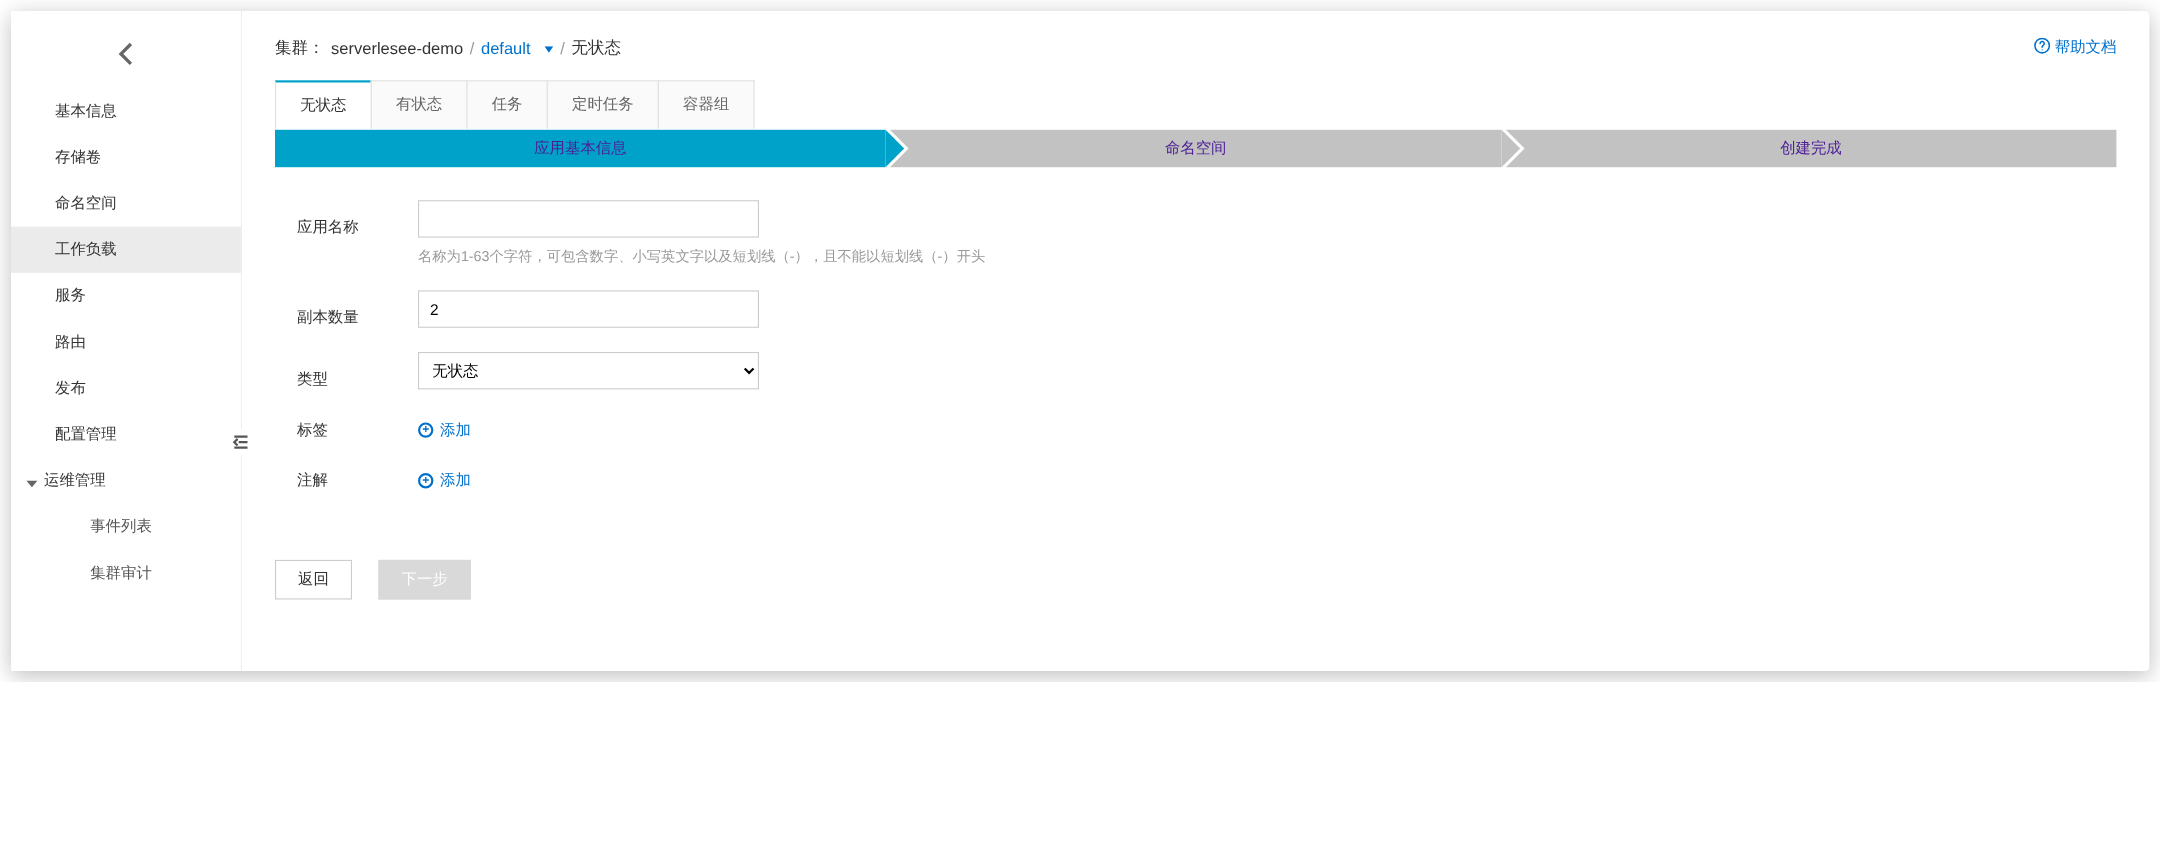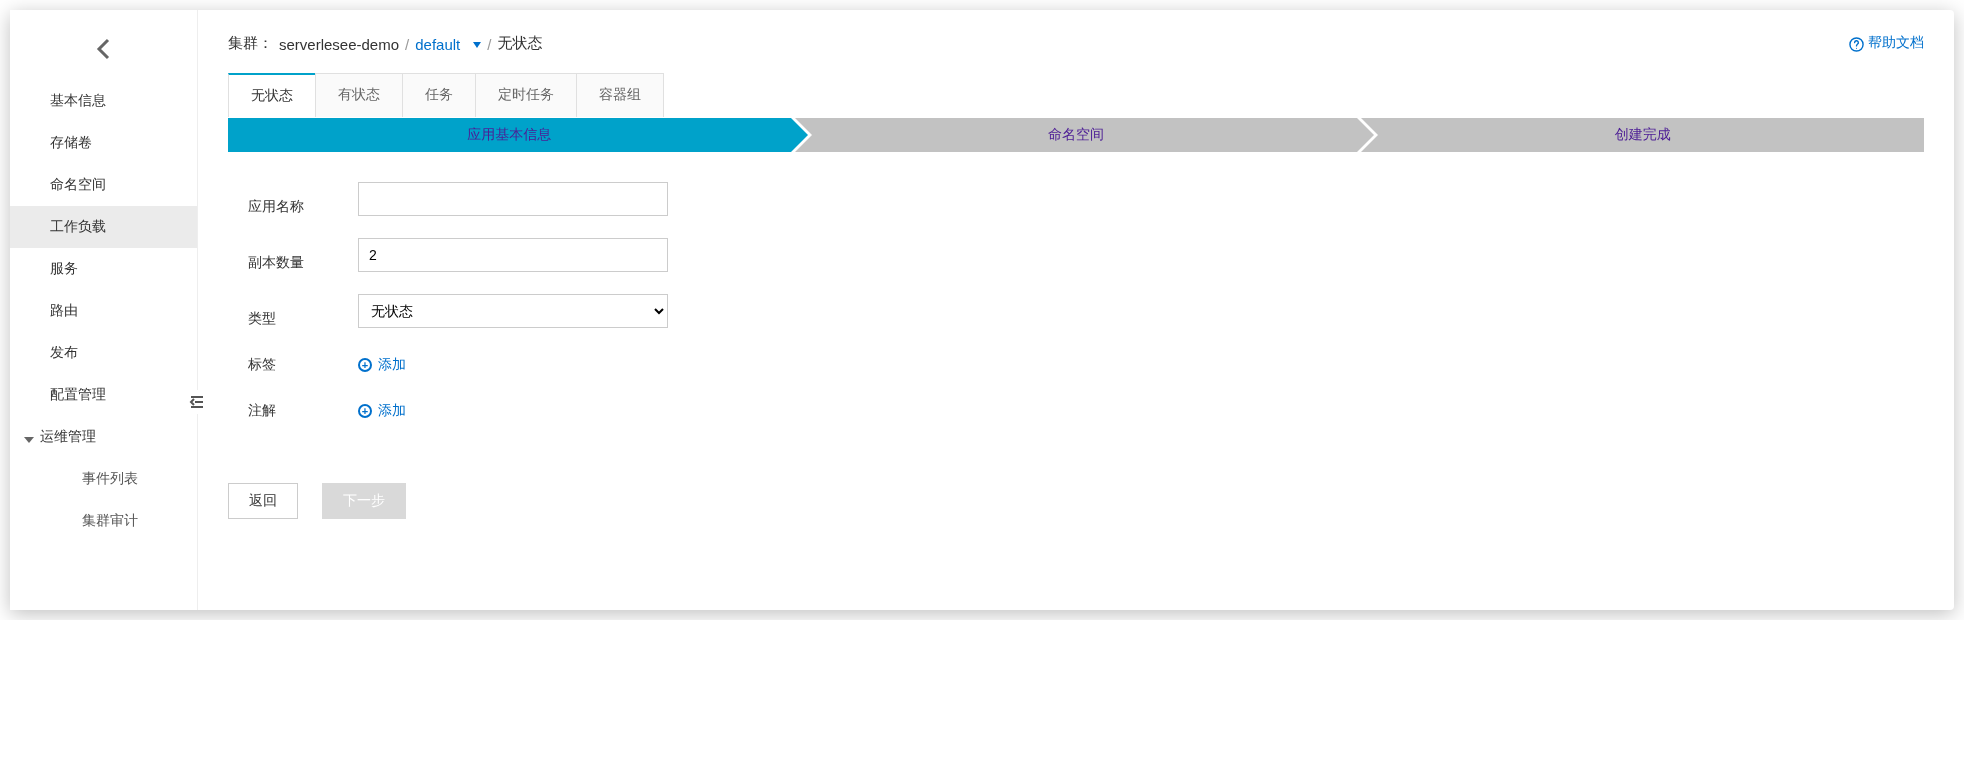--- a/index.html
+++ b/index.html
@@ -12,21 +12,21 @@
     .app-container {
       display: flex;
       min-height: 600px;
       box-shadow: 0 4px 20px rgba(0,0,0,0.25);
       margin: 10px;
       border-radius: 4px;
       overflow: visible;
       position: relative;
     }
     .sidebar {
-      width: 188px;
+      width: 210px;
       background: #fff;
       border-right: 1px solid #eee;
       padding-top: 10px;
       position: relative;
     }
     .back-chevron {
       display: flex;
       justify-content: center;
       padding: 18px 0 20px 0;
       cursor: pointer;
@@ -85,21 +85,21 @@
     }
     .breadcrumb .namespace svg { fill: #0070cc; }
     .breadcrumb .crumb-current { color: #333; }
     .help-link {
       position: absolute;
       right: 30px;
       top: 24px;
       color: #0070cc;
       cursor: pointer;
       display: inline-flex;
-      align-items: flex-end;
+      align-items: flex-start;
       gap: 4px;
       font-size: 14px;
     }
     .tabs {
       display: flex;
       border-bottom: 1px solid transparent;
     }
     .tab {
       padding: 12px 22px;
       cursor: pointer;
@@ -313,20 +313,21 @@
       <div class="step">创建完成</div>
     </div>
 
     <div class="form">
       <div class="form-row">
         <div class="form-label">应用名称</div>
         <div class="form-control">
           <input class="form-input" type="text" value="" style="">
         </div>
       </div>
+      <div class="form-hint">名称为1-63个字符，可包含数字、小写英文字以及短划线（-），且不能以短划线（-）开头</div>
 
       <div class="form-row">
         <div class="form-label">副本数量</div>
         <div class="form-control">
           <input class="form-input" type="text" value="2" style="">
         </div>
       </div>
 
       <div class="form-row">
         <div class="form-label">类型</div>

